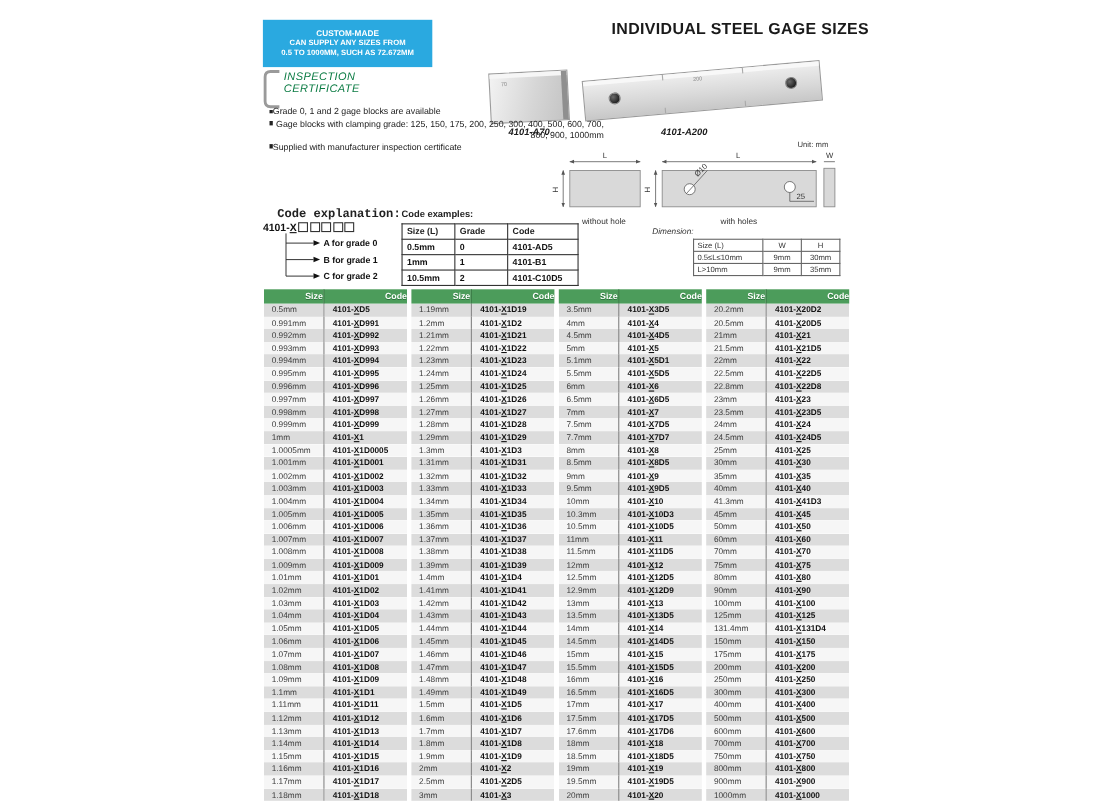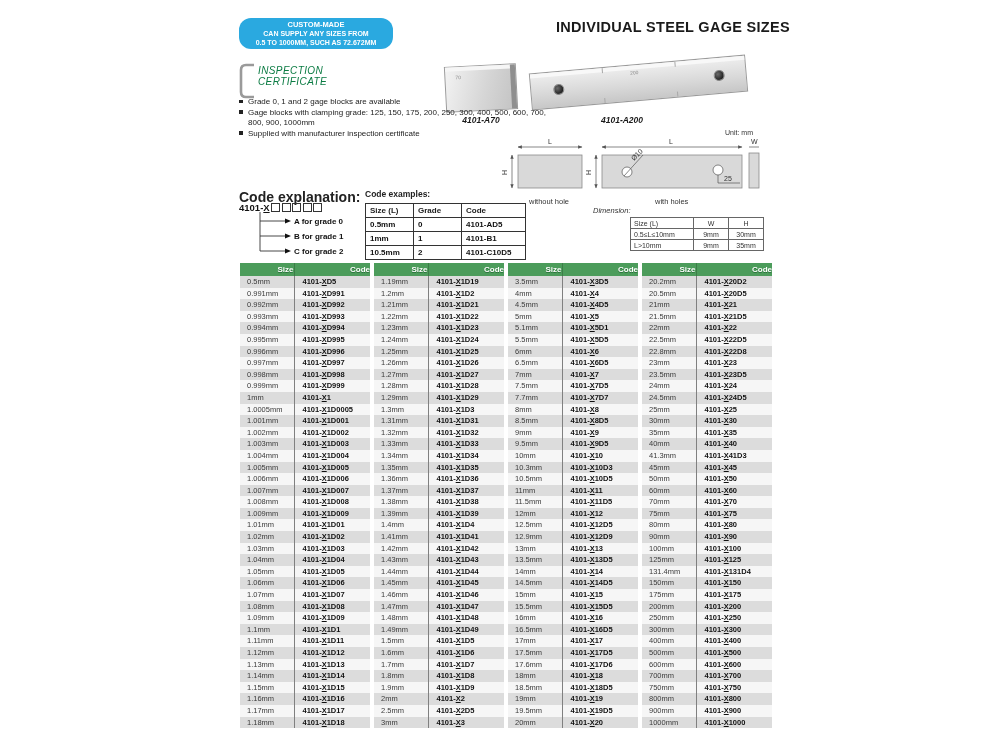--- a/index.html
+++ b/index.html
@@ -1,21 +1,21 @@
 <!DOCTYPE html>
 <html><head>
 <meta charset="utf-8">
 <style>
   html,body{margin:0;padding:0;background:#fff;}
   body{font-family:"Liberation Sans","DejaVu Sans",sans-serif;color:#222;}
   .page{position:relative;width:1000px;height:736px;background:#fff;overflow:hidden;}
 
   
-  .badge{position:absolute;left:239px;top:18px;width:154px;height:31px;
-    background:var(--badge-blue,#2AA9E0);border-radius:12px;color:#fff;
+  .badge{position:absolute;left:239px;top:18px;width:154px;height:43px;
+    background:var(--badge-blue,#2AA9E0);border-radius:0;color:#fff;
     font-weight:bold;text-align:center;display:flex;flex-direction:column;justify-content:center;line-height:9px;}
   .badge div{font-size:7px;}
   .badge div:first-child{font-size:7.5px;}
 
   
   .cert{position:absolute;left:239px;top:63px;width:120px;height:36px;}
   .cert svg{position:absolute;left:0;top:0;}
   .cert .txt{position:absolute;left:19px;top:3px;color:var(--certificate-green,#0B7B43);
     font-weight:400;font-style:italic;font-size:10px;line-height:10.5px;letter-spacing:.4px;}
 
@@ -33,37 +33,37 @@
   .blockA200 .bar{position:absolute;left:2px;top:12px;width:215px;height:35px;transform:rotate(-5deg);
     background:linear-gradient(180deg,#efefef,#d8d8d8 60%,#c7c7c7);border:1px solid #9b9b9b;}
   .blockA200 .bar .edge-t{position:absolute;left:0;top:0;width:100%;height:4px;background:#f8f8f8;}
   .hole{position:absolute;width:11px;height:11px;border-radius:50%;
     background:radial-gradient(circle at 35% 35%,#6b6b6b,#222 70%);border:1px solid #848484;box-sizing:border-box;}
   .tick{position:absolute;width:1px;height:5px;background:#a9a9a9;}
   .photo-label{position:absolute;font-size:8.5px;font-weight:bold;text-align:center;color:#1a1a1a;font-style:italic;}
 
   
   .features{position:absolute;left:239px;top:97px;width:310px;list-style:none;margin:0;padding:0;}
-  .features li{display:flex;font-size:8px;line-height:10.5px;color:#222;}
+  .features li{display:flex;font-size:8px;line-height:10.5px;color:#222;text-align:right;}
   .features .blt{width:9px;flex:0 0 9px;}
   .features .blt::before{content:"";display:inline-block;width:3.5px;height:3.5px;background:#222;margin-bottom:1px;}
 
   
   .unit{position:absolute;left:725px;top:129px;font-size:7px;color:#333;}
 
   
   .diagram{position:absolute;left:493px;top:126px;}
   .diagram text{font-family:"Liberation Sans",sans-serif;font-size:7px;fill:#333;}
   .diagram .cap{font-size:7.5px;}
   .diagram rect.body{fill:#d9d9d9;stroke:#8a8a8a;stroke-width:0.8;}
   .diagram line{stroke:#555;stroke-width:0.7;}
   .diagram circle{fill:#fff;stroke:#666;stroke-width:0.8;}
 
   
-  .ce-head{position:absolute;left:239px;top:189px;font-size:14px;font-weight:bold;}
+  .ce-head{position:absolute;left:252px;top:189px;font-size:11px;font-weight:bold;font-family:Liberation Mono, monospace;}
   .pattern{position:absolute;left:239px;top:202px;font-size:9.5px;font-weight:bold;color:#111;}
   .pattern .ux{text-decoration:underline;}
   .pbox{display:inline-block;width:7px;height:7px;border:1px solid #333;margin-left:1.5px;vertical-align:-1px;}
   .tree{position:absolute;left:243px;top:212px;}
   .tree line{stroke:#333;stroke-width:0.9;fill:none;}
   .tree text{font-family:"Liberation Sans",sans-serif;font-size:8px;font-weight:bold;fill:#111;}
   .tree polygon{fill:#111;}
 
   
   .cx-head{position:absolute;left:365px;top:189px;font-size:8.5px;font-weight:bold;}

